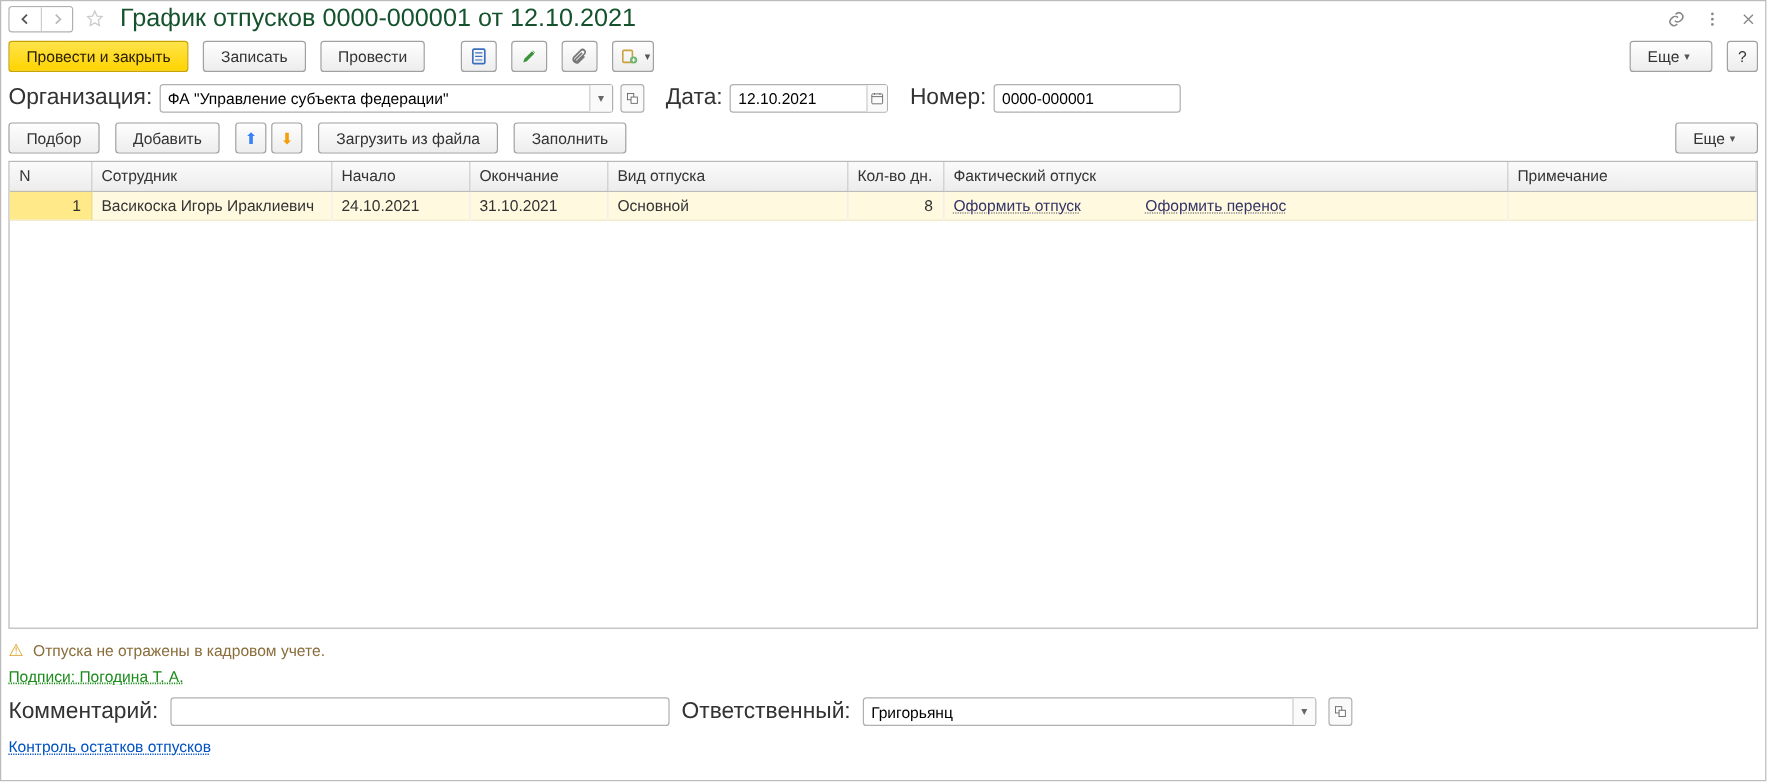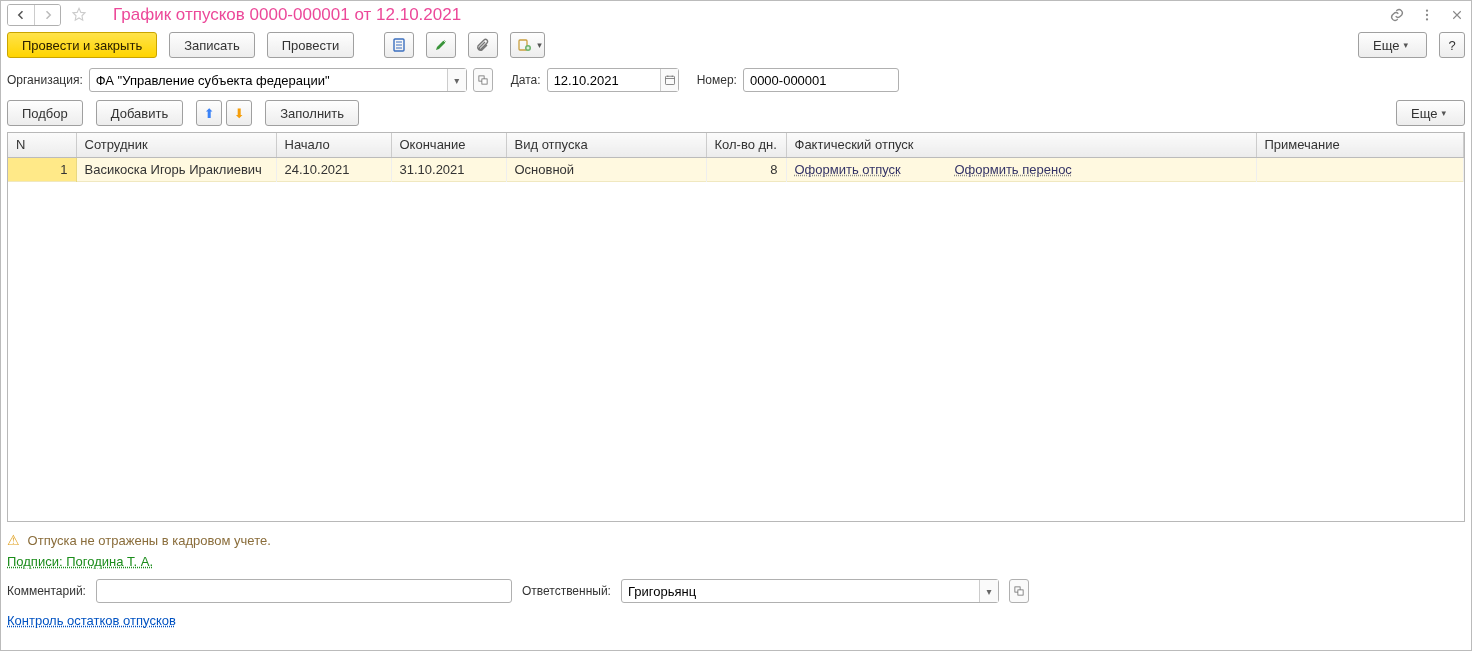--- a/index.html
+++ b/index.html
@@ -33,21 +33,21 @@
   .nav-btn {
     width: 26px; height: 20px;
     background: #fff;
     display: flex; align-items: center; justify-content: center;
     cursor: pointer;
     font-size: 12px; color: #555;
   }
   .nav-btn + .nav-btn { border-left: 1px solid #ccc; }
   .nav-btn.disabled { color: #bbb; }
   .star-icon { width: 20px; height: 20px; display:flex; align-items:center; justify-content:center; color:#ccc; margin: 0 2px 0 4px;}
-  .title-text { font-size: 17px; color: #ec4899; margin-left: 18px; }
+  .title-text { font-size: 21px; color: #14532d; margin-left: 5px; }
   .titlebar-right { margin-left: auto; display: flex; gap: 14px; align-items: center; }
   .tb-icon { width: 16px; height: 16px; display:flex; align-items:center; justify-content:center; color:#888; cursor:pointer; }
   
   .toolbar {
     display: flex; align-items: center;
     padding: 4px 6px 8px 6px;
     gap: 12px;
   }
   .btn {
     height: 26px;
@@ -72,21 +72,21 @@
   .caret { margin-left: 4px; font-size: 9px; color:#555; display:inline-block;}
   .btn svg, .btn .glyph { width:16px; height:16px; }
   .toolbar-spacer { flex: 1; }
   .btn.small { width:26px; padding:0;}
   
   .form-row {
     display: flex; align-items: center;
     padding: 2px 6px 6px 6px;
     gap: 6px;
   }
-  .label { font-size: 12px; color:#333; white-space: nowrap;}
+  .label { font-size: 19px; color:#333; white-space: nowrap;}
   .input-wrap {
     display: flex; align-items: stretch;
     border: 1px solid #b0b0b0;
     border-radius: 3px;
     height: 24px;
     background: #fff;
   }
   .input-wrap input {
     border: none; outline: none;
     padding: 0 6px;
@@ -293,20 +293,21 @@
     <div class="btn">Подбор</div>
     <div class="btn">Добавить</div>
     <div class="arrow-group">
       <div class="btn arrow">
           <span class="up-arr">⬆</span>
         </div>
       <div class="btn arrow">
           <span class="dn-arr">⬇</span>
         </div>
     </div>
+    <div class="btn">Загрузить из файла</div>
     <div class="btn">Заполнить</div>
     <div class="toolbar-spacer"></div>
     <div class="btn drop">
       <span>Еще</span>
         <span class="caret">▾</span>
     </div>
   </div>
 
   <div class="table-area">
     <table class="grid">

